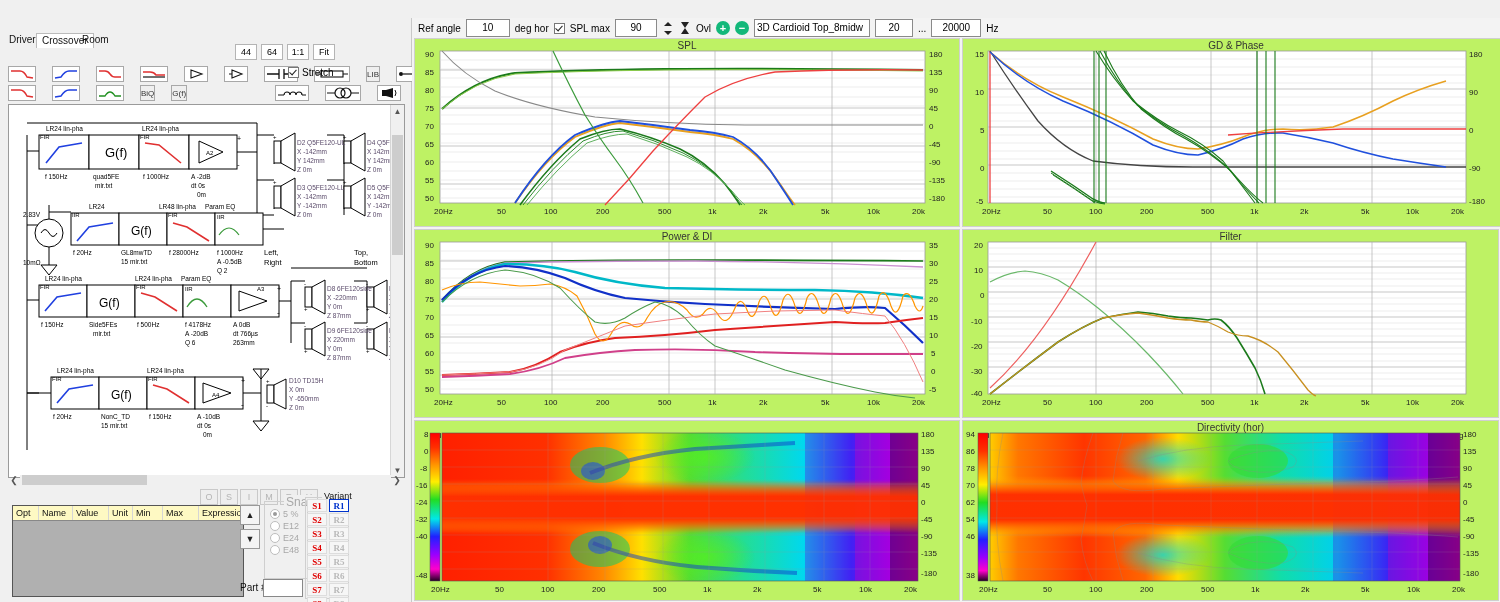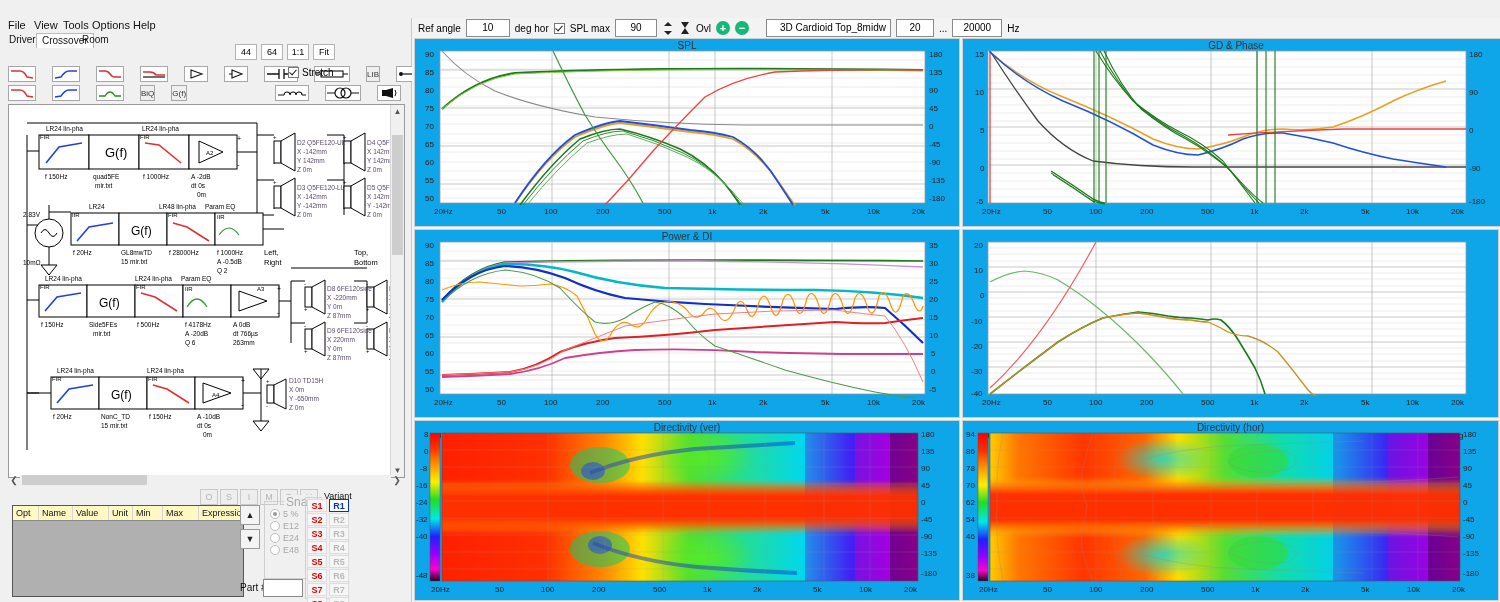--- a/index.html
+++ b/index.html
@@ -65,52 +65,45 @@
   .radio{display:flex;align-items:center;gap:3px;font-size:9px;color:#a8a8a8;margin:2px 0 0 4px;}
   .rdot{width:8px;height:8px;border:1px solid #bdbdbd;border-radius:50%;background:#fff;position:relative;}
   .rdot.on::after{content:"";position:absolute;left:2px;top:2px;width:4px;height:4px;border-radius:50%;background:#9a9a9a;}
 
   .partno{position:absolute;left:240px;top:564px;font-size:10px;color:#111;}
   .partinp{position:absolute;left:263px;top:561px;width:34px;height:14px;border:1px solid #888;background:#fff;}
 
   .variant{position:absolute;left:305px;top:479px;width:42px;height:100px;border:1px solid #cfcfcf;}
   .varlbl{position:absolute;left:307px;top:473px;background:#f0f0f0;padding:0 2px;font-size:9px;color:#111;margin-left:15px;}
   .vgrid{position:absolute;left:307px;top:481px;}
-  .vrow{display:flex;gap:2px;margin-bottom:1px;}
+  .vrow{display:flex;gap:2px;margin-bottom:1px;font-family:Liberation Serif, serif;}
   .vcell{width:18px;height:11px;border:1px solid #ddd;font-size:9px;font-weight:bold;display:flex;align-items:center;justify-content:center;background:#f6f6f6;}
   .vcell.s{color:#e00000;}
   .vcell.r{color:#b9b9b9;}
   .vcell.rsel{color:#0033cc;border:1px solid #0033cc;background:#fff;}
 
   
   .right{position:absolute;left:412px;top:18px;width:1088px;height:584px;background:#f3f3f3;}
   .ctrlbar{position:absolute;left:0;top:0;width:1088px;height:20px;display:flex;align-items:center;gap:5px;padding-left:6px;box-sizing:border-box;font-size:10px;}
   .tinp{height:14px;border:1px solid #8a8a8a;background:#fff;text-align:center;font-size:10px;line-height:14px;}
   .spin{width:12px;height:15px;display:flex;flex-direction:column;align-items:center;justify-content:center;font-size:7px;color:#222;}
   .circbtn{width:14px;height:14px;border-radius:50%;background:#13b87a;color:#fff;font-size:11px;font-weight:bold;display:flex;align-items:center;justify-content:center;line-height:1;}
 
   .plots{position:absolute;left:2px;top:20px;width:1085px;height:563px;}
-  .plot{position:absolute;background:#0ea5e9;border:1px solid #cfcfcf;box-sizing:border-box;}
+  .plot{position:absolute;background:#bef264;border:1px solid #cfcfcf;box-sizing:border-box;}
   .ptitle{position:absolute;top:1px;left:0;width:100%;text-align:center;font-size:10px;color:#333;}
 </style>
 </head>
 <body>
 
 <div class="app">
 
 
   <div class="left">
 
-    <div class="menubar">
-      <div class="menu-item" style="left:8px">File</div>
-      <div class="menu-item" style="left:34px">View</div>
-      <div class="menu-item" style="left:63px">Tools</div>
-      <div class="menu-item" style="left:92px">Options</div>
-      <div class="menu-item" style="left:133px">Help</div>
-    </div>
 
     <div class="tabstrip">
       <div class="tab" style="left:4px">Drivers</div>
       <div class="tab sel" style="left:36px">Crossover</div>
       <div class="tab" style="left:77px">Room</div>
     </div>
 
     <div class="viewbtns" style="left:235px">
       <div class="vbtn">44</div>
       <div class="vbtn">64</div>
@@ -570,21 +563,21 @@
           </svg>
       </span>
       <span class="spin">
         <svg width="10" height="14" viewBox="0 0 10 14">
             <path d="M1 1 H9 L5 7 L9 13 H1 L5 7 Z" fill="#222"></path>
           </svg>
       </span>
       <span>Ovl</span>
       <span class="circbtn">+</span>
       <span class="circbtn">−</span>
-      <input class="tinp" style="width: 110px; text-align: center; padding-left: 11px; margin-left: 12px;" value="3D Cardioid Top_8midw">
+      <input class="tinp" style="width: 110px; text-align: left; padding-left: 2px;" value="3D Cardioid Top_8midw">
       <input class="tinp" style="width: 32px;" value="20">
       <span>...</span>
       <input class="tinp" style="width: 44px;" value="20000">
       <span>Hz</span>
     </div>
 
     <div class="plots">
 
       <div class="plot" style="left:0;top:0;width:546px;height:189px">
         <div class="ptitle">SPL</div>
@@ -750,20 +743,21 @@
             <path d="M27 145 Q60 144 95 142 Q120 138 145 122 Q170 112 200 108 Q250 106 300 100 Q360 96 420 92 Q450 94 470 93 Q490 90 508 88" stroke="#e02020" stroke-width="2"></path>
             <path d="M27 147 Q60 146 95 144 Q125 140 150 128 Q185 122 220 120 Q280 118 340 122 Q400 124 450 124 Q480 124 508 124" stroke="#d0408a" stroke-width="1.8"></path>
             <path d="M27 60 Q45 52 65 52 Q85 54 105 56 Q120 56 135 54 Q150 56 162 66 Q172 84 180 104 Q188 118 196 104 Q205 88 215 94 Q225 102 232 88 Q240 74 250 72 Q262 70 272 80 Q280 92 288 84 Q296 72 304 86 Q312 98 320 78 Q326 64 332 80 Q338 96 344 72 Q350 58 356 78 Q362 96 368 70 Q374 56 380 76 Q386 94 392 68 Q398 56 404 76 Q410 94 416 68 Q422 56 428 76 Q434 94 440 68 Q446 56 452 76 Q458 94 464 66 Q470 56 476 76 Q482 92 488 66 Q494 58 500 76 Q505 86 508 76" stroke="#ff9500" stroke-width="1.2"></path>
             <path d="M27 72 Q55 44 90 40 Q120 42 145 58 Q165 80 180 92 Q195 96 210 88 Q225 78 240 72 Q255 74 270 88 Q285 106 300 116 Q330 126 370 140 Q420 154 460 162 Q480 166 500 168" stroke="#4a9a4a" stroke-width="1.1"></path>
             <path d="M27 145 Q60 144 95 142 Q125 138 150 120 Q180 108 210 96 Q250 90 300 84 Q360 80 420 80 Q450 84 470 86 Q490 110 508 152" stroke="#f08080" stroke-width="1"></path>
           </g>
         </svg>
       </div>
 
       <div class="plot" style="left:548px;top:191px;width:537px;height:189px">
+        <div class="ptitle">Filter</div>
         <svg width="535" height="187" viewBox="0 0 535 187">
           <g font-size="8" fill="#222" font-family="Liberation Sans, sans-serif">
             <text x="26" y="17">dB</text>
             <text x="11" y="18">20</text>
               <text x="11" y="43">10</text>
               <text x="17" y="68">0</text>
             <text x="8" y="94">-10</text>
               <text x="8" y="119">-20</text>
               <text x="8" y="144">-30</text>
             <text x="8" y="166">-40</text>
@@ -789,21 +783,20 @@
           <g fill="none">
             <path d="M27 52 Q45 42 62 41 Q78 42 95 50 Q115 62 135 78 Q160 98 185 124 Q205 145 220 164" stroke="#6ab86a" stroke-width="1.2"></path>
             <path d="M27 164 Q60 138 95 112 Q120 96 140 88 Q160 84 175 82 Q190 83 205 86 Q218 88 228 88 Q238 89 245 90 Q252 88 258 90 Q266 96 274 108 Q284 124 292 138 Q298 150 302 164" stroke="#1b7a1b" stroke-width="1.6"></path>
             <path d="M27 164 Q60 138 95 112 Q120 96 140 88 Q160 84 175 83 Q190 85 205 88 Q218 90 228 90 Q238 92 245 92 Q255 96 265 102 Q275 106 285 106 Q300 110 315 122 Q330 140 345 160 Q350 165 353 166" stroke="#c89020" stroke-width="1.3"></path>
             <path d="M27 158 Q80 110 133 12" stroke="#ee6060" stroke-width="1.2"></path>
           </g>
         </svg>
       </div>
 
       <div class="plot" style="left:0;top:382px;width:546px;height:181px">
-        <div class="ptitle">Directivity (ver)</div>
         <svg width="544" height="179" viewBox="0 0 544 179">
           <defs>
             <linearGradient id="cbv" x1="0" y1="0" x2="0" y2="1">
               <stop offset="0%" stop-color="#ff0000"></stop>
                 <stop offset="10%" stop-color="#ff3000"></stop>
               <stop offset="22%" stop-color="#ff9900"></stop>
                 <stop offset="33%" stop-color="#ffee00"></stop>
               <stop offset="45%" stop-color="#22dd22"></stop>
                 <stop offset="58%" stop-color="#00e8e8"></stop>
               <stop offset="70%" stop-color="#2020ff"></stop>

